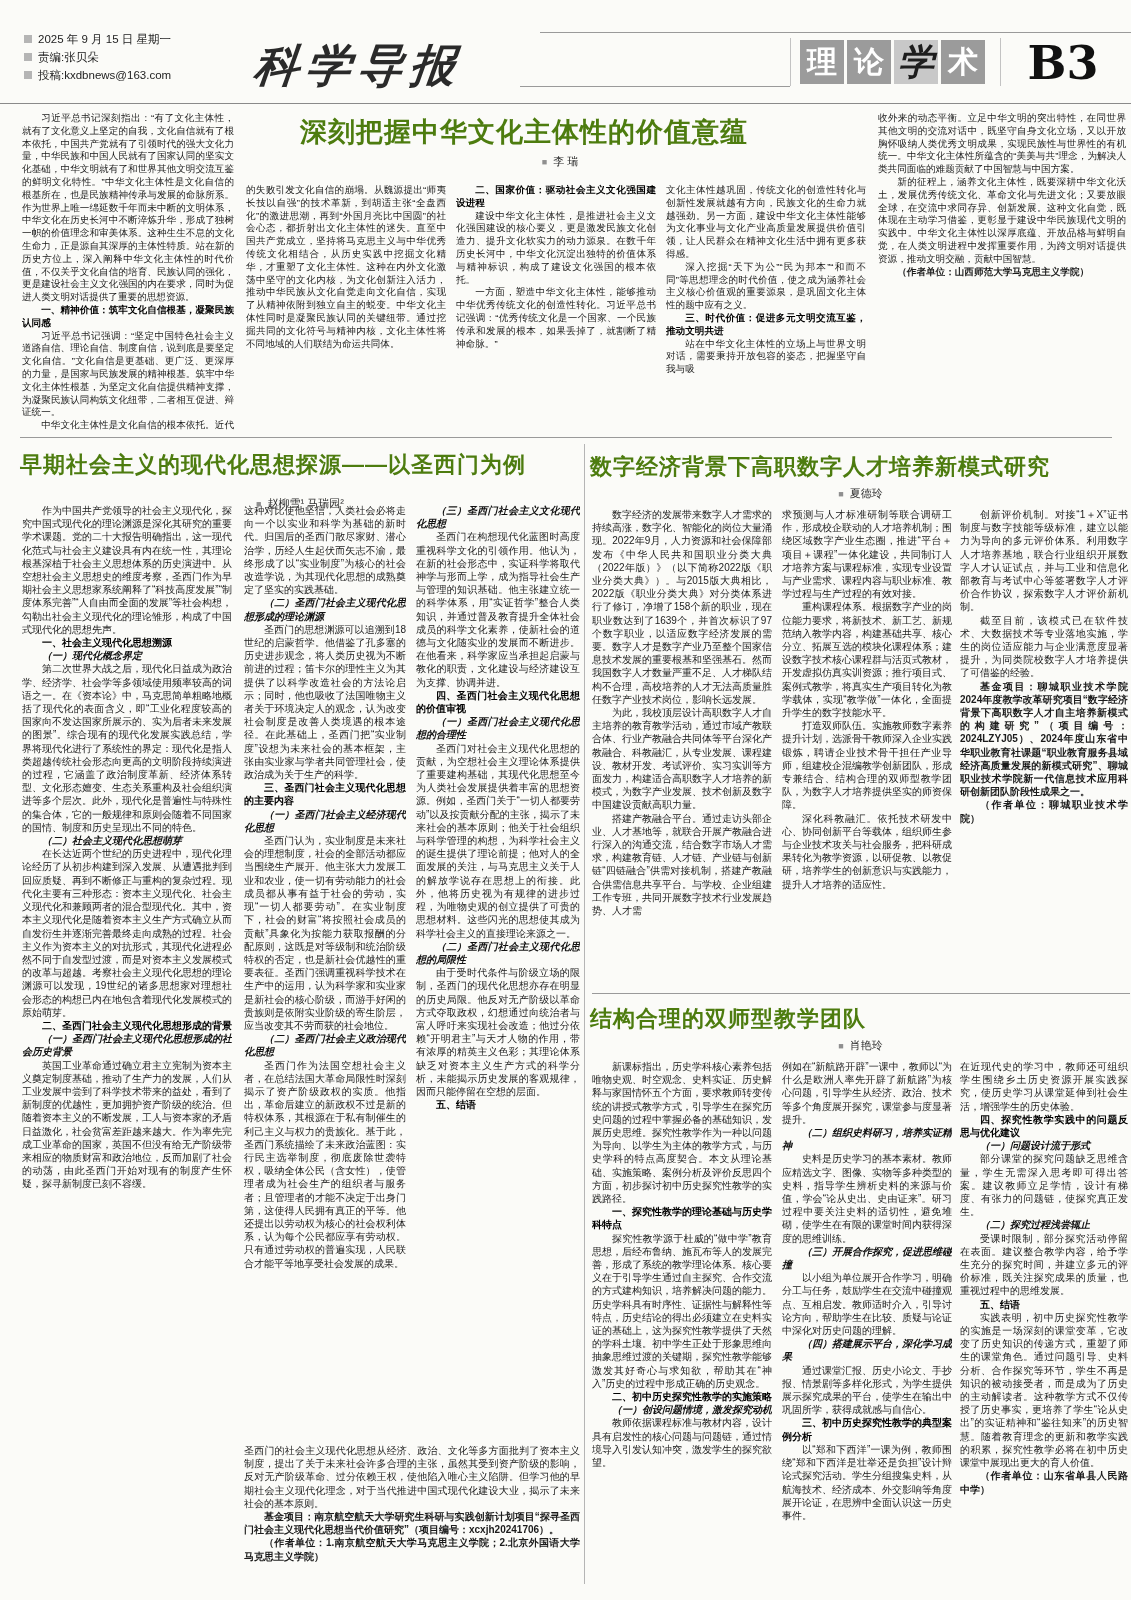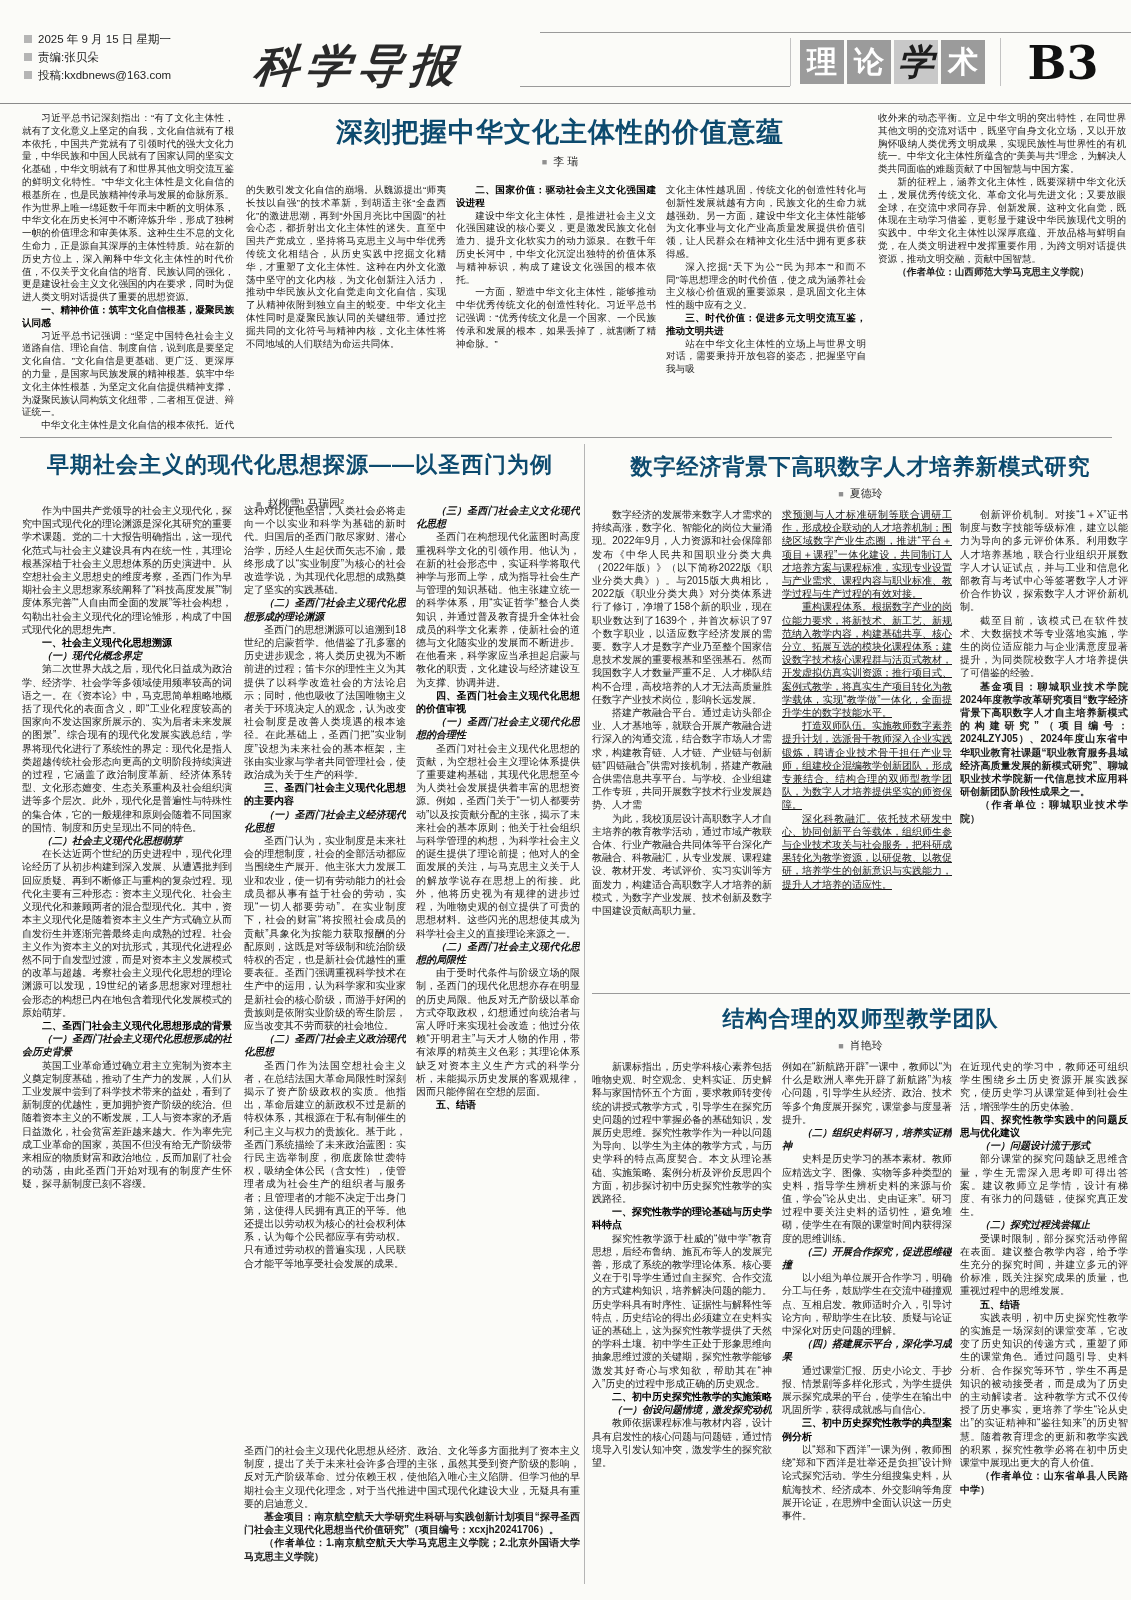--- a/index.html
+++ b/index.html
@@ -14,21 +14,21 @@
             font-family:"DejaVu Serif",serif;font-weight:bold;font-style:italic;
             font-size:45px;letter-spacing:7px;color:#2a2a2a;transform:skewX(-6deg);}
   .badge{position:absolute;left:800px;top:40px;display:flex;gap:3px;}
   .bx{width:44px;height:44px;background:#9b9b9b;color:#fff;font-weight:bold;font-size:30px;
       display:flex;align-items:center;justify-content:center;}
   .bx.light{background:#c8c8c8;color:#1d1d1d;font-family:"DejaVu Serif",serif;
             font-style:italic;font-size:36px;}
   .pageno{position:absolute;left:1008px;top:36px;width:110px;text-align:center;
           font-family:"DejaVu Serif",serif;font-weight:bold;font-size:46px;color:#111;}
   
-  .headline{position:absolute;text-align:center;font-weight:bold;color:#0c4a6e;letter-spacing:1px;}
+  .headline{position:absolute;font-weight:bold;color:#4d7c0f;letter-spacing:1px;}
   .byline{position:absolute;text-align:center;font-size:11px;color:#2d2d2d;}
   .byline .mk{color:#8f8f8f;font-size:9px;margin-right:6px;}
   .col{position:absolute;overflow:hidden;text-align:justify;}
   .blk{margin:0;font-size:10px;line-height:13.2px;}
   .a1 .blk{font-size:9.6px;line-height:12.8px;}
   .lead,.body,.h1,.h2,.fund,.attr{text-indent:2em;}
   .plain{text-indent:0;}
   .h1{font-weight:bold;color:#000;}
   .h2{font-style:italic;font-weight:600;color:#111;}
   .fund{font-weight:bold;}
@@ -133,35 +133,35 @@
       <p class="blk h2">（三）圣西门社会主义文化现代化思想</p>
       <p class="blk body">圣西门在构想现代化蓝图时高度重视科学文化的引领作用。他认为，在新的社会形态中，实证科学将取代神学与形而上学，成为指导社会生产与管理的知识基础。他主张建立统一的科学体系，用“实证哲学”整合人类知识，并通过普及教育提升全体社会成员的科学文化素养，使新社会的道德与文化随实业的发展而不断进步。在他看来，科学家应当承担起启蒙与教化的职责，文化建设与经济建设互为支撑、协调并进。</p>
       <p class="blk h1">四、圣西门社会主义现代化思想的价值审视</p>
       <p class="blk h2">（一）圣西门社会主义现代化思想的合理性</p>
       <p class="blk body">圣西门对社会主义现代化思想的贡献，为空想社会主义理论体系提供了重要建构基础，其现代化思想至今为人类社会发展提供着丰富的思想资源。例如，圣西门关于“一切人都要劳动”以及按贡献分配的主张，揭示了未来社会的基本原则；他关于社会组织与科学管理的构想，为科学社会主义的诞生提供了理论前提；他对人的全面发展的关注，与马克思主义关于人的解放学说存在思想上的衔接。此外，他将历史视为有规律的进步过程，为唯物史观的创立提供了可贵的思想材料。这些闪光的思想使其成为科学社会主义的直接理论来源之一。</p>
       <p class="blk h2">（二）圣西门社会主义现代化思想的局限性</p>
       <p class="blk body">由于受时代条件与阶级立场的限制，圣西门的现代化思想亦存在明显的历史局限。他反对无产阶级以革命方式夺取政权，幻想通过向统治者与富人呼吁来实现社会改造；他过分依赖“开明君主”与天才人物的作用，带有浓厚的精英主义色彩；其理论体系缺乏对资本主义生产方式的科学分析，未能揭示历史发展的客观规律，因而只能停留在空想的层面。</p>
       <p class="blk h1">五、结语</p>
     </div>
   <div class="col" style="left:244px;top:1444px;width:336px;height:138px;">
-      <p class="blk plain">圣西门的社会主义现代化思想从经济、政治、文化等多方面批判了资本主义制度，提出了关于未来社会许多合理的主张，虽然其受到资产阶级的影响，反对无产阶级革命、过分依赖王权，使他陷入唯心主义陷阱。但学习他的早期社会主义现代化理念，对于当代推进中国式现代化建设大业，无疑具有重要的启迪意义。</p>
+      <p class="blk plain">圣西门的社会主义现代化思想从经济、政治、文化等多方面批判了资本主义制度，提出了关于未来社会许多合理的主张，虽然其受到资产阶级的影响，反对无产阶级革命、过分依赖王权，使他陷入唯心主义陷阱。但学习他的早期社会主义现代化理念，对于当代推进中国式现代化建设大业，揭示了未来社会的基本原则。</p>
       <p class="blk fund">基金项目：南京航空航天大学研究生科研与实践创新计划项目“探寻圣西门社会主义现代化思想当代价值研究”（项目编号：xcxjh20241706）。</p>
       <p class="blk attr">（作者单位：1.南京航空航天大学马克思主义学院；2.北京外国语大学马克思主义学院）</p>
     </div>
 
   <div class="headline" style="left:590px;top:452px;width:541px;font-size:22px;">数字经济背景下高职数字人才培养新模式研究</div>
   <div class="byline" style="left:590px;top:486px;width:541px;">
     <span class="mk">■</span><span>夏德玲</span>
   </div>
   <div class="col" style="left:592px;top:508px;width:180px;height:478px;">
       <p class="blk lead">数字经济的发展带来数字人才需求的持续高涨，数字化、智能化的岗位大量涌现。2022年9月，人力资源和社会保障部发布《中华人民共和国职业分类大典（2022年版）》（以下简称2022版《职业分类大典》）。与2015版大典相比，2022版《职业分类大典》对分类体系进行了修订，净增了158个新的职业，现在职业数达到了1639个，并首次标识了97个数字职业，以适应数字经济发展的需要。数字人才是数字产业乃至整个国家信息技术发展的重要根基和坚强基石。然而我国数字人才数量严重不足、人才梯队结构不合理，高校培养的人才无法高质量胜任数字产业技术岗位，影响长远发展。</p>
+      <p class="blk body">为此，我校顶层设计高职数字人才自主培养的教育教学活动，通过市域产教联合体、行业产教融合共同体等平台深化产教融合、科教融汇，从专业发展、课程建设、教材开发、考试评价、实习实训等方面发力，构建适合高职数字人才培养的新模式，为数字产业发展、技术创新及数字中国建设贡献高职力量。</p>
       <p class="blk body">搭建产教融合平台。通过走访头部企业、人才基地等，就联合开展产教融合进行深入的沟通交流，结合数字市场人才需求，构建教育链、人才链、产业链与创新链“四链融合”供需对接机制，搭建产教融合供需信息共享平台。与学校、企业组建工作专班，共同开展数字技术行业发展趋势、人才需</p>
-      <p class="blk body">为此，我校顶层设计高职数字人才自主培养的教育教学活动，通过市域产教联合体、行业产教融合共同体等平台深化产教融合、科教融汇，从专业发展、课程建设、教材开发、考试评价、实习实训等方面发力，构建适合高职数字人才培养的新模式，为数字产业发展、技术创新及数字中国建设贡献高职力量。</p>
-    </div>
-  <div class="col" style="left:782px;top:508px;width:170px;height:478px;text-decoration:underline;">
+    </div>
+  <div class="col" style="left:782px;top:508px;width:170px;height:478px;">
       <p class="blk plain">求预测与人才标准研制等联合调研工作，形成校企联动的人才培养机制；围绕区域数字产业生态圈，推进“平台＋项目＋课程”一体化建设，共同制订人才培养方案与课程标准，实现专业设置与产业需求、课程内容与职业标准、教学过程与生产过程的有效对接。</p>
       <p class="blk body">重构课程体系。根据数字产业的岗位能力要求，将新技术、新工艺、新规范纳入教学内容，构建基础共享、核心分立、拓展互选的模块化课程体系；建设数字技术核心课程群与活页式教材，开发虚拟仿真实训资源；推行项目式、案例式教学，将真实生产项目转化为教学载体，实现“教学做”一体化，全面提升学生的数字技能水平。</p>
       <p class="blk body">打造双师队伍。实施教师数字素养提升计划，选派骨干教师深入企业实践锻炼，聘请企业技术骨干担任产业导师，组建校企混编教学创新团队，形成专兼结合、结构合理的双师型教学团队，为数字人才培养提供坚实的师资保障。</p>
       <p class="blk body">深化科教融汇。依托技术研发中心、协同创新平台等载体，组织师生参与企业技术攻关与社会服务，把科研成果转化为教学资源，以研促教、以教促研，培养学生的创新意识与实践能力，提升人才培养的适应性。</p>
     </div>
   <div class="col" style="left:960px;top:508px;width:168px;height:478px;">
       <p class="blk body">创新评价机制。对接“1＋X”证书制度与数字技能等级标准，建立以能力为导向的多元评价体系。利用数字人才培养基地，联合行业组织开展数字人才认证试点，并与工业和信息化部教育与考试中心等签署数字人才评价合作协议，探索数字人才评价新机制。</p>
       <p class="blk body">截至目前，该模式已在软件技术、大数据技术等专业落地实施，学生的岗位适应能力与企业满意度显著提升，为同类院校数字人才培养提供了可借鉴的经验。</p>
       <p class="blk fund">基金项目：聊城职业技术学院2024年度教学改革研究项目“数字经济背景下高职数字人才自主培养新模式的构建研究”（项目编号：2024LZYJ05）、2024年度山东省中华职业教育社课题“职业教育服务县域经济高质量发展的新模式研究”、聊城职业技术学院新一代信息技术应用科研创新团队阶段性成果之一。</p>
       <p class="blk attr">（作者单位：聊城职业技术学院）</p>

